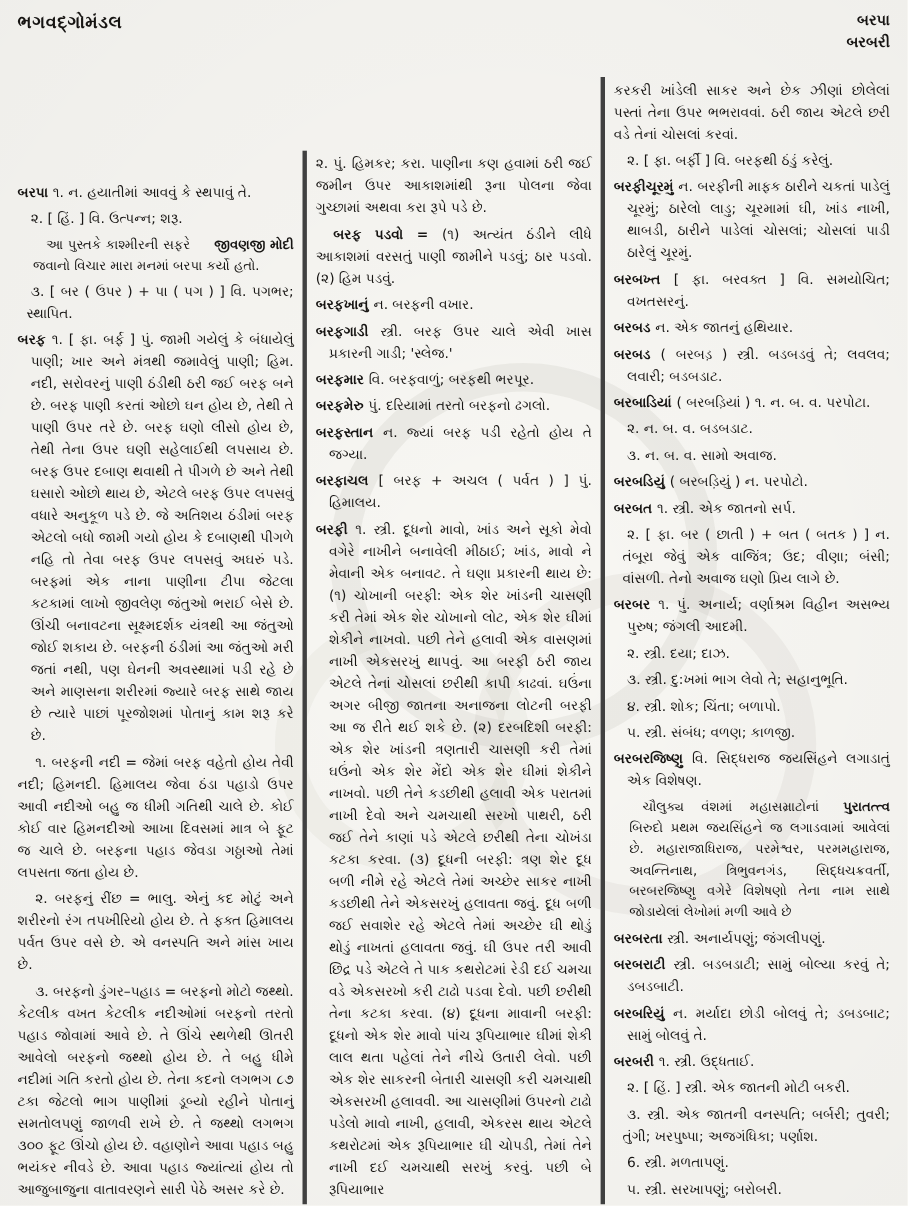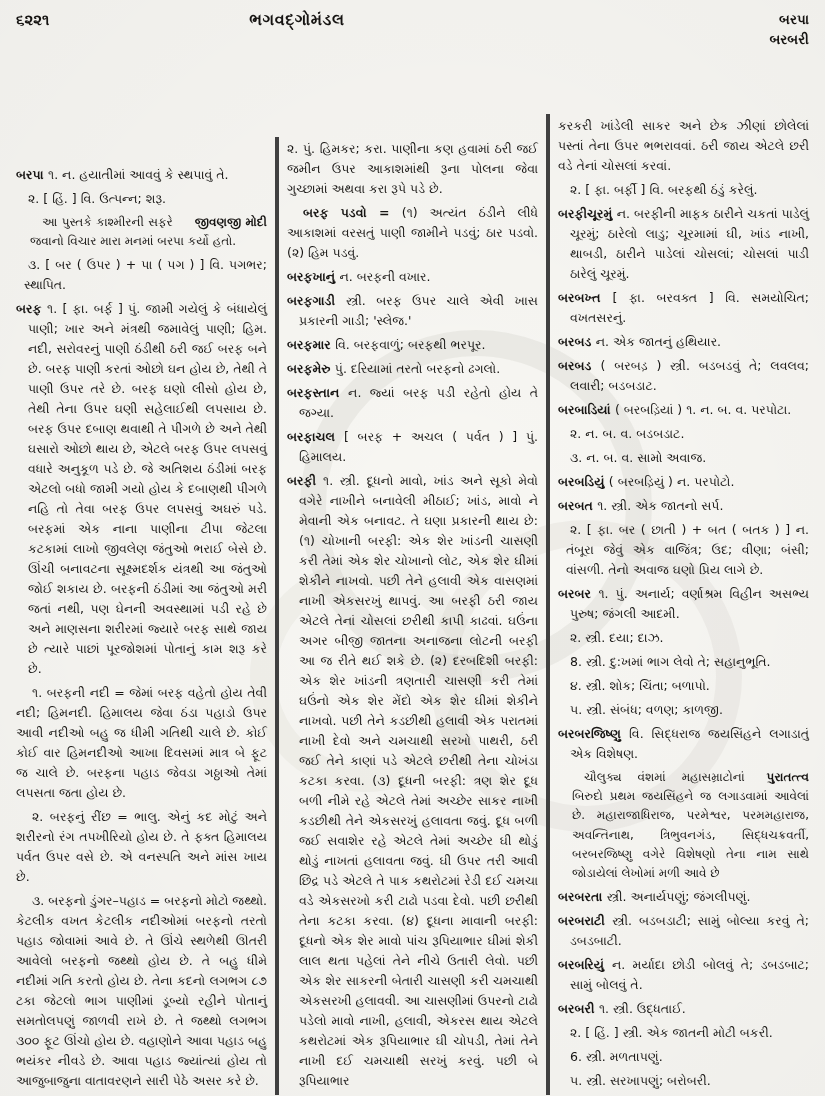--- a/index.html
+++ b/index.html
@@ -58,23 +58,20 @@
 </style>
 </head>
 <body>
 
 <div class="paper-noise"></div>
 <div class="watermark wm1"></div>
 <div class="watermark wm2"></div>
 <div class="watermark wm3"></div>
 
 <div class="page-header">
-  <div class="ph-left">
-    <span class="page-num">૬૨૨૧</span>
-  </div>
   <div class="ph-center">
     <span class="page-title">ભગવદ્ગોમંડલ</span>
   </div>
   <div class="ph-right">
     <span class="guide-word">બરપા</span>
     <span class="guide-word">બરબરી</span>
   </div>
 </div>
 
 <div class="columns">
@@ -107,26 +104,27 @@
       <p class="blk entry"><span class="headword">બરબડ </span>ન. એક જાતનું હથિયાર.</p>
       <p class="blk entry"><span class="headword">બરબડ </span>( બરબડ઼ ) સ્ત્રી. બડબડવું તે; લવલવ; લવારી; બડબડાટ.</p>
       <p class="blk entry"><span class="headword">બરબાડિયાં </span>( બરબડ઼િયાં ) ૧. ન. બ. વ. પરપોટા.</p>
       <p class="blk sense">૨. ન. બ. વ. બડબડાટ.</p>
       <p class="blk sense">૩. ન. બ. વ. સામો અવાજ.</p>
       <p class="blk entry"><span class="headword">બરબડિયું </span>( બરબડ઼િયું ) ન. પરપોટો.</p>
       <p class="blk entry"><span class="headword">બરબત </span>૧. સ્ત્રી. એક જાતનો સર્પ.</p>
       <p class="blk sense">૨. [ ફા. બર ( છાતી ) + બત ( બતક ) ] ન. તંબૂરા જેવું એક વાજિંત્ર; ઉદ; વીણા; બંસી; વાંસળી. તેનો અવાજ ઘણો પ્રિય લાગે છે.</p>
       <p class="blk entry"><span class="headword">બરબર </span>૧. પું. અનાર્ય; વર્ણાશ્રમ વિહીન અસભ્ય પુરુષ; જંગલી આદમી.</p>
       <p class="blk sense">૨. સ્ત્રી. દયા; દાઝ.</p>
-      <p class="blk sense">8. સ્ત્રી. દુ:ખમાં ભાગ લેવો તે; સહાનુભૂતિ.</p>
+      <p class="blk sense">૩. સ્ત્રી. દુ:ખમાં ભાગ લેવો તે; સહાનુભૂતિ.</p>
       <p class="blk sense">૪. સ્ત્રી. શોક; ચિંતા; બળાપો.</p>
       <p class="blk sense">૫. સ્ત્રી. સંબંધ; વળણ; કાળજી.</p>
       <p class="blk entry"><span class="headword">બરબરજિષ્ણુ </span>વિ. સિદ્ધરાજ જયસિંહને લગાડાતું એક વિશેષણ.</p>
       <p class="blk quote"><span class="attribution">પુરાતત્ત્વ</span>ચૌલુક્ય વંશમાં મહાસમ્રાટોનાં બિરુદો પ્રથમ જયસિંહને જ લગાડવામાં આવેલાં છે. મહારાજાધિરાજ, પરમેશ્વર, પરમમહારાજ, અવન્તિનાથ, ત્રિભુવનગંડ, સિદ્ધચક્રવર્તી, બરબરજિષ્ણુ વગેરે વિશેષણો તેના નામ સાથે જોડાયેલાં લેખોમાં મળી આવે છે</p>
       <p class="blk entry"><span class="headword">બરબરતા </span>સ્ત્રી. અનાર્યપણું; જંગલીપણું.</p>
       <p class="blk entry"><span class="headword">બરબરાટી </span>સ્ત્રી. બડબડાટી; સામું બોલ્યા કરવું તે; ડબડબાટી.</p>
       <p class="blk entry"><span class="headword">બરબરિયું </span>ન. મર્યાદા છોડી બોલવું તે; ડબડબાટ; સામું બોલવું તે.</p>
       <p class="blk entry"><span class="headword">બરબરી </span>૧. સ્ત્રી. ઉદ્ધતાઈ.</p>
       <p class="blk sense">૨. [ હિં. ] સ્ત્રી. એક જાતની મોટી બકરી.</p>
+      <p class="blk sense">૩. સ્ત્રી. એક જાતની વનસ્પતિ; બર્બરી; તુવરી; તુંગી; ખરપુષ્પા; અજગંધિકા; પર્ણાશ.</p>
       <p class="blk sense">6. સ્ત્રી. મળતાપણું.</p>
       <p class="blk sense">૫. સ્ત્રી. સરખાપણું; બરોબરી.</p>
     </div>
 </div>
 
 </body></html>

